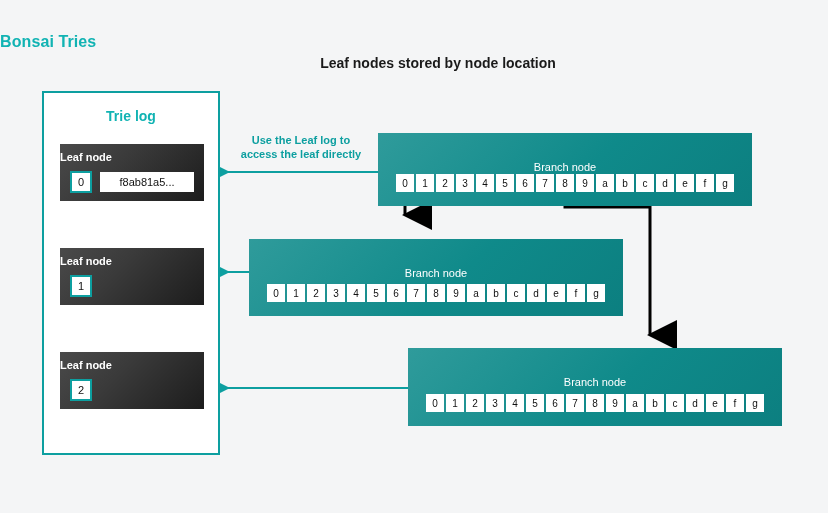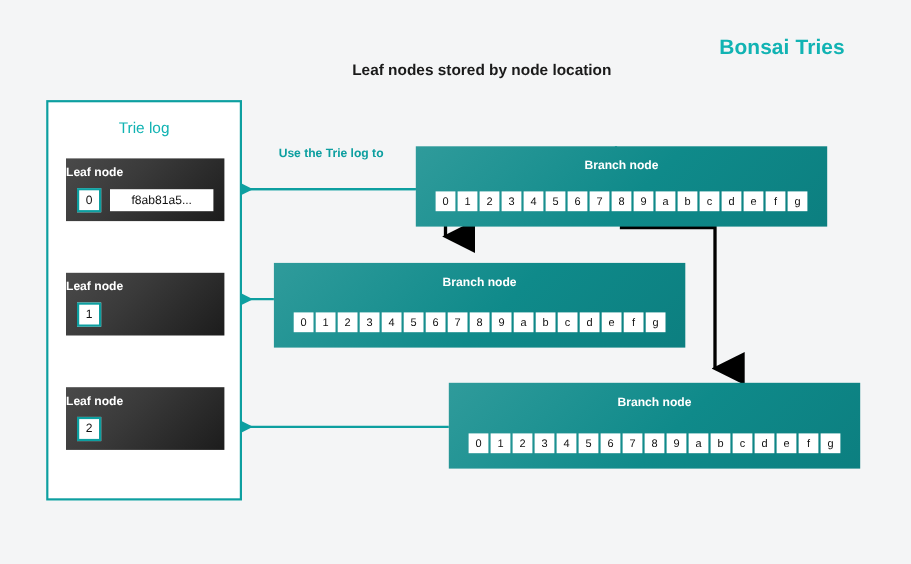--- a/index.html
+++ b/index.html
@@ -8,38 +8,38 @@
     background:#f4f5f6;
     font-family:"Liberation Sans",sans-serif;
     overflow:hidden;
     position:relative;
   }
   .stage{position:absolute;left:0;top:0;width:828px;height:513px;}
 
   
   .title{
     position:absolute;left:0;top:33px;width:768px;
-    text-align:right;font-size:19px;font-weight:bold;
+    text-align:left;font-size:16px;font-weight:bold;
     color:#11b3b3;letter-spacing:.1px;
   }
   .subtitle{
     position:absolute;left:0;top:55px;width:828px;
     text-align:center;font-size:14px;font-weight:bold;
     color:#1a1a1a;
     padding-left:24px;
   }
 
   
   .trielog{
     position:absolute;left:42px;top:91px;width:178px;height:364px;
     background:#ffffff;border:2px solid #0d9fa0;box-sizing:border-box;
   }
   .trielog-title{
     position:absolute;left:0;top:15px;width:100%;
-    text-align:center;font-size:14px;font-weight:normal;color:#11b3b3;
+    text-align:center;font-size:14px;font-weight:bold;color:#11b3b3;
   }
 
   
   .leaf{
     position:absolute;left:60px;width:144px;height:57px;
     background:linear-gradient(135deg,#4a4a4a 0%,#3a3a3a 40%,#1c1c1c 100%);
     box-sizing:border-box;
   }
   .leaf-title{
     position:absolute;left:0;top:7px;width:100%;
@@ -60,22 +60,22 @@
     font-size:11px;color:#111;
   }
 
   
   .branch{
     position:absolute;
     background:linear-gradient(135deg,#2f9b9b 0%,#0f8a8a 55%,#0c7f80 100%);
     box-sizing:border-box;
   }
   .branch-title{
-    position:absolute;left:0;top:12px;width:100%;
-    text-align:center;font-size:11px;font-weight:bold;color:#ffffff;
+    position:absolute;left:0;top:28px;width:100%;
+    text-align:center;font-size:11px;font-weight:normal;color:#ffffff;
   }
   .cells{
     position:absolute;left:0;right:0;bottom:14px;
     display:flex;justify-content:center;gap:2px;
   }
   .cell{
     width:18px;height:18px;background:#ffffff;
     display:flex;align-items:center;justify-content:center;
     font-size:10px;color:#111;
   }
@@ -143,21 +143,22 @@
   </div>
 
   <div class="leaf" style="top:352px">
     <div class="leaf-title">Leaf node</div>
     <div class="leaf-row">
       <div class="leaf-idx">2</div>
     </div>
   </div>
 
   <div class="annot">
-    <div>Use the Trie log to</div>
+    <div>Use the Leaf log to</div>
+    <div>access the leaf directly</div>
   </div>
 
   <div class="branch" style="left:378px;top:133px;width:374px;height:73px;">
     <div class="branch-title">Branch node</div>
     <div class="cells">
         <div class="cell">0</div>
         <div class="cell">1</div>
         <div class="cell">2</div>
         <div class="cell">3</div>
         <div class="cell">4</div>

